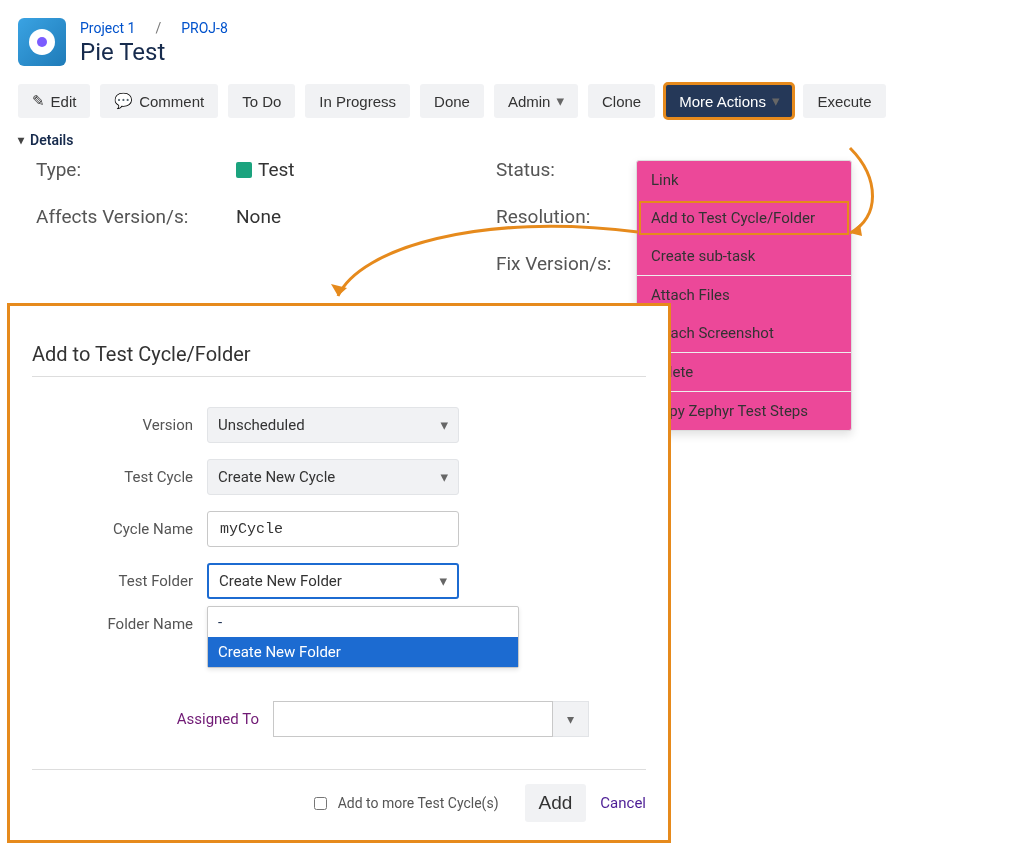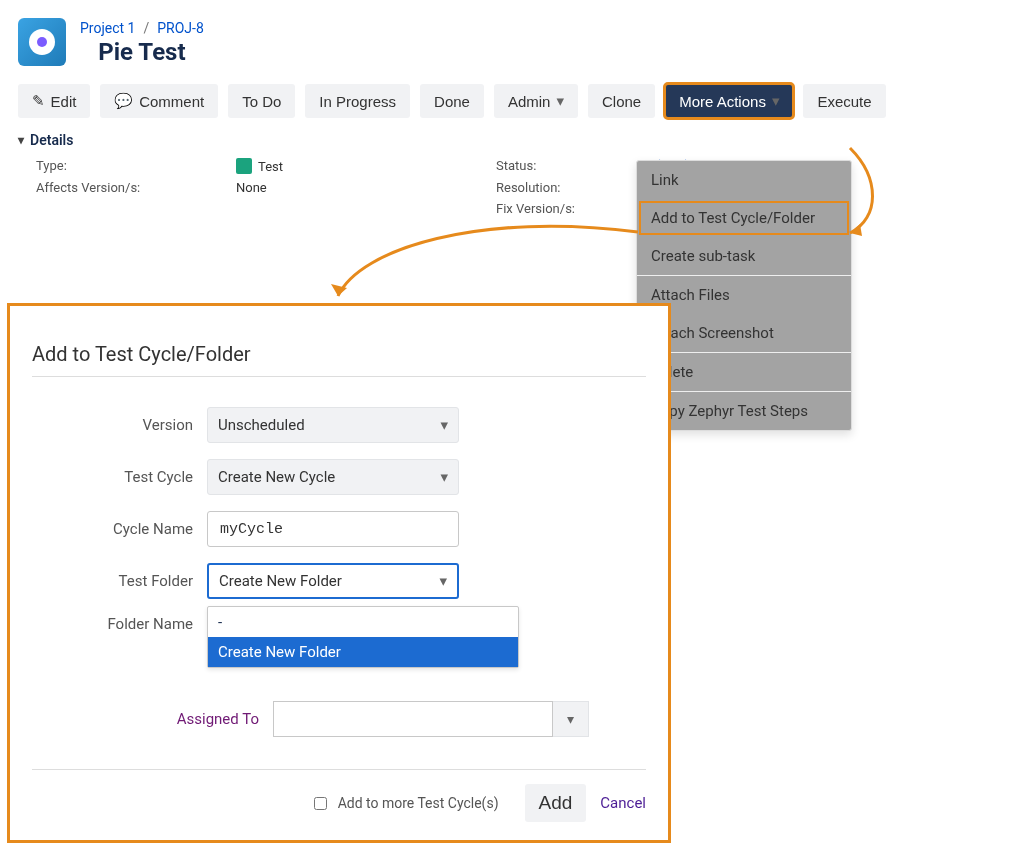--- a/index.html
+++ b/index.html
@@ -34,32 +34,31 @@
   }
   .project-icon .eye {
     width:26px;height:26px;border-radius:50%;background:#fff;position:relative;
   }
   .project-icon .eye::after{
     content:"";position:absolute;width:10px;height:10px;background:#7b5cff;border-radius:50%;top:8px;left:8px;
   }
   .breadcrumb {
     display:flex;
     align-items:center;
-    gap:8px;
+    gap:20px;
     color:#555;
     font-size:14px;
     margin-top:2px;
   }
   .breadcrumb .sep{color:#777;}
   .page-title{
     font-size:24px;
-    font-weight:700;
+    font-weight:400;
     margin:2px 0 0 0;
     color:#172B4D;
-    text-align:center;
   }
   .toolbar {
     display:flex;
     gap:10px;
     padding:18px 0 0 18px;
     flex-wrap:wrap;
   }
   .btn {
     background:#f1f2f4;
     border:none;
@@ -81,42 +80,42 @@
   .details-section{
     padding:14px 0 0 18px;
   }
   .details-head{
     display:flex;align-items:center;gap:6px;font-weight:600;color:#172B4D;
   }
   .chev{font-size:12px;color:#444;}
   .details-grid{
     display:grid;
     grid-template-columns:200px 260px 160px 1fr;
-    row-gap:6px;
+    row-gap:24px;
     margin-top:10px;
     padding-left:18px;
     color:#444;
-    font-size:13px;
+    font-size:19px;
   }
   .details-grid .lbl{color:#555;}
   .details-grid .val{color:#333;}
   .test-badge{
     display:inline-flex;align-items:center;gap:6px;
   }
   .test-badge .ico{
     width:16px;height:16px;background:#1ba37e;display:inline-block;position:relative;border-radius:2px;
   }
   .details-grid a{color:#0052cc;}
 
   
   .menu {
     position:absolute;
     left:636px; top:160px;
     width:216px;
-    background:#a3a3a3;
+    background:#ec4899;
     border:1px solid #ddd;
     box-shadow:0 4px 10px rgba(0,0,0,.12);
     border-radius:3px;
     z-index:20;
   }
   .menu .mi{
     padding:10px 14px;
     color:#333;
     font-size:15px;
     cursor:pointer;

